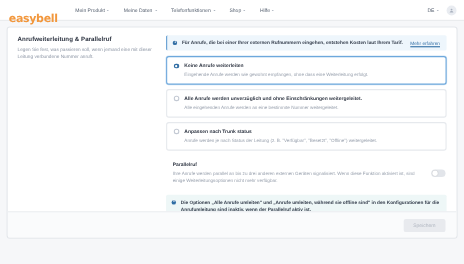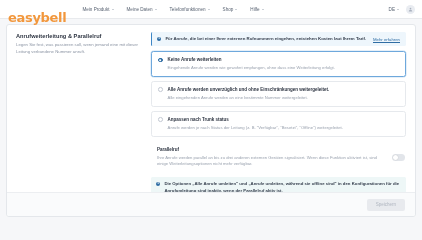--- a/index.html
+++ b/index.html
@@ -14,21 +14,21 @@
   .navbar {
     height: 19px;
     background: #ffffff;
     border-bottom: 1px solid #e8eaed;
     display: flex;
     align-items: center;
     padding: 0 7px 0 8px;
     position: relative;
   }
   .logo {
-    font-size: 13px;
+    font-size: 10px;
     font-weight: 700;
     letter-spacing: -0.3px;
     color: #f2973c;
     font-family: "DejaVu Sans", sans-serif;
     margin-top: 16px;
   }
   .nav-items {
     display: flex;
     align-items: center;
     margin-left: 16px;

